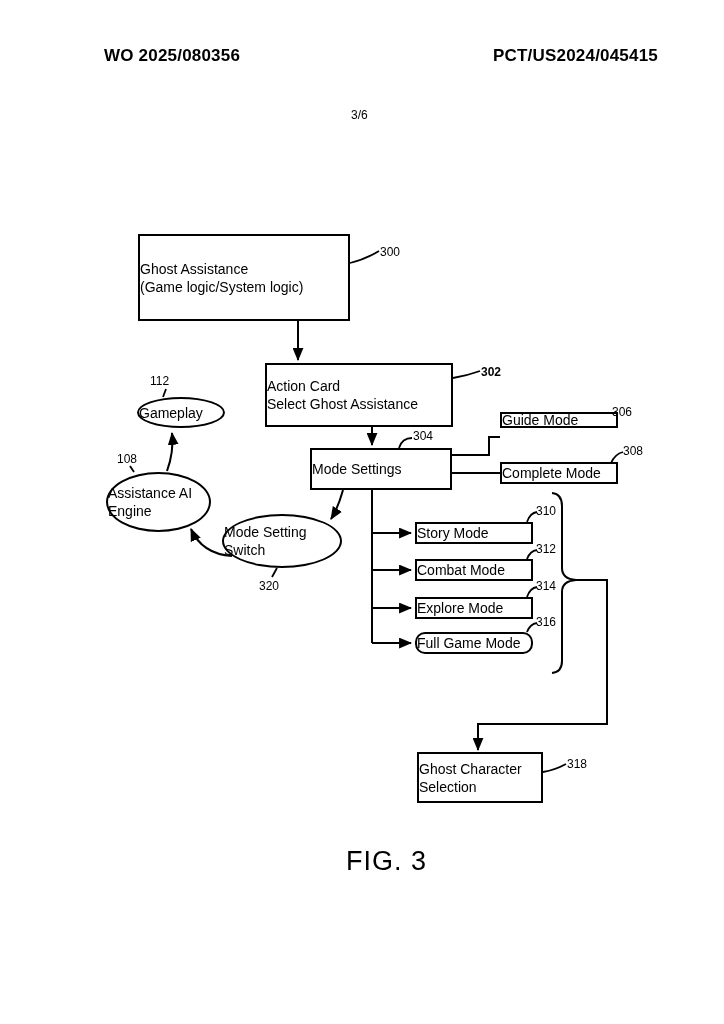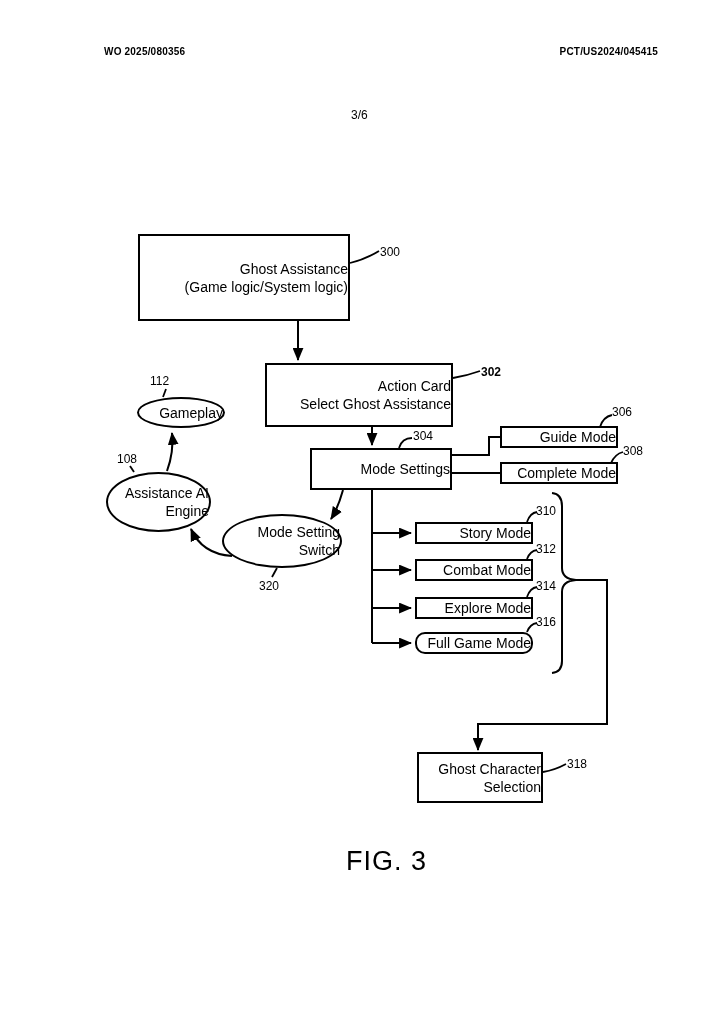--- a/index.html
+++ b/index.html
@@ -7,39 +7,39 @@
     position:relative;
     width:724px;height:1024px;
     margin:0 auto;
     background:#ffffff;
     font-family:"Liberation Sans", sans-serif;
     color:#000;
     overflow:hidden;
   }
   .hdr{
     position:absolute;
-    font-size:10px;
+    font-size:17px;
     font-weight:bold;
     letter-spacing:.2px;
     white-space:nowrap;
   }
   .pagenum{
     position:absolute;
     font-size:12px;
     white-space:nowrap;
   }
   svg.layer{position:absolute;left:0;top:0;width:724px;height:1024px;}
   .box{
     position:absolute;
     box-sizing:border-box;
     border:2px solid #000;
     background:#fff;
     display:flex;
     flex-direction:column;
-    align-items:flex-end;
+    align-items:flex-start;
     justify-content:center;
     text-align:center;
     font-size:14px;
     line-height:18px;
     white-space:nowrap;
   }
   .ellipse{border-radius:50%;}
   .ref{
     position:absolute;
     font-size:12px;
@@ -111,21 +111,21 @@
 
   <div class="box" style="left:310px;top:448px;width:142px;height:42px;">
     <span>Mode Settings</span>
   </div>
 
   <div class="box" style="left:265px;top:363px;width:188px;height:64px;">
     <span>Action Card</span>
     <span>Select Ghost Assistance</span>
   </div>
 
-  <div class="box" style="left:500px;top:426px;width:118px;height:22px;padding-left:28px;">
+  <div class="box" style="left:500px;top:412px;width:118px;height:16px;">
     <span>Guide Mode</span>
   </div>
 
   <div class="box" style="left:500px;top:462px;width:118px;height:22px;">
     <span>Complete Mode</span>
   </div>
 
   <div class="box" style="left:415px;top:522px;width:118px;height:22px;">
     <span>Story Mode</span>
   </div>

